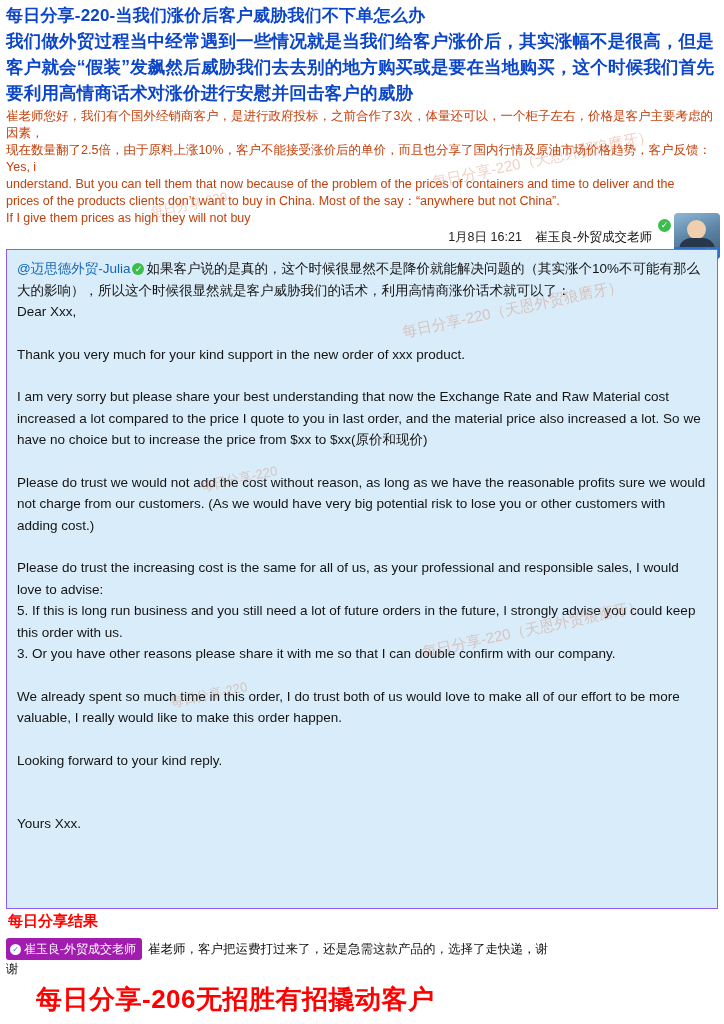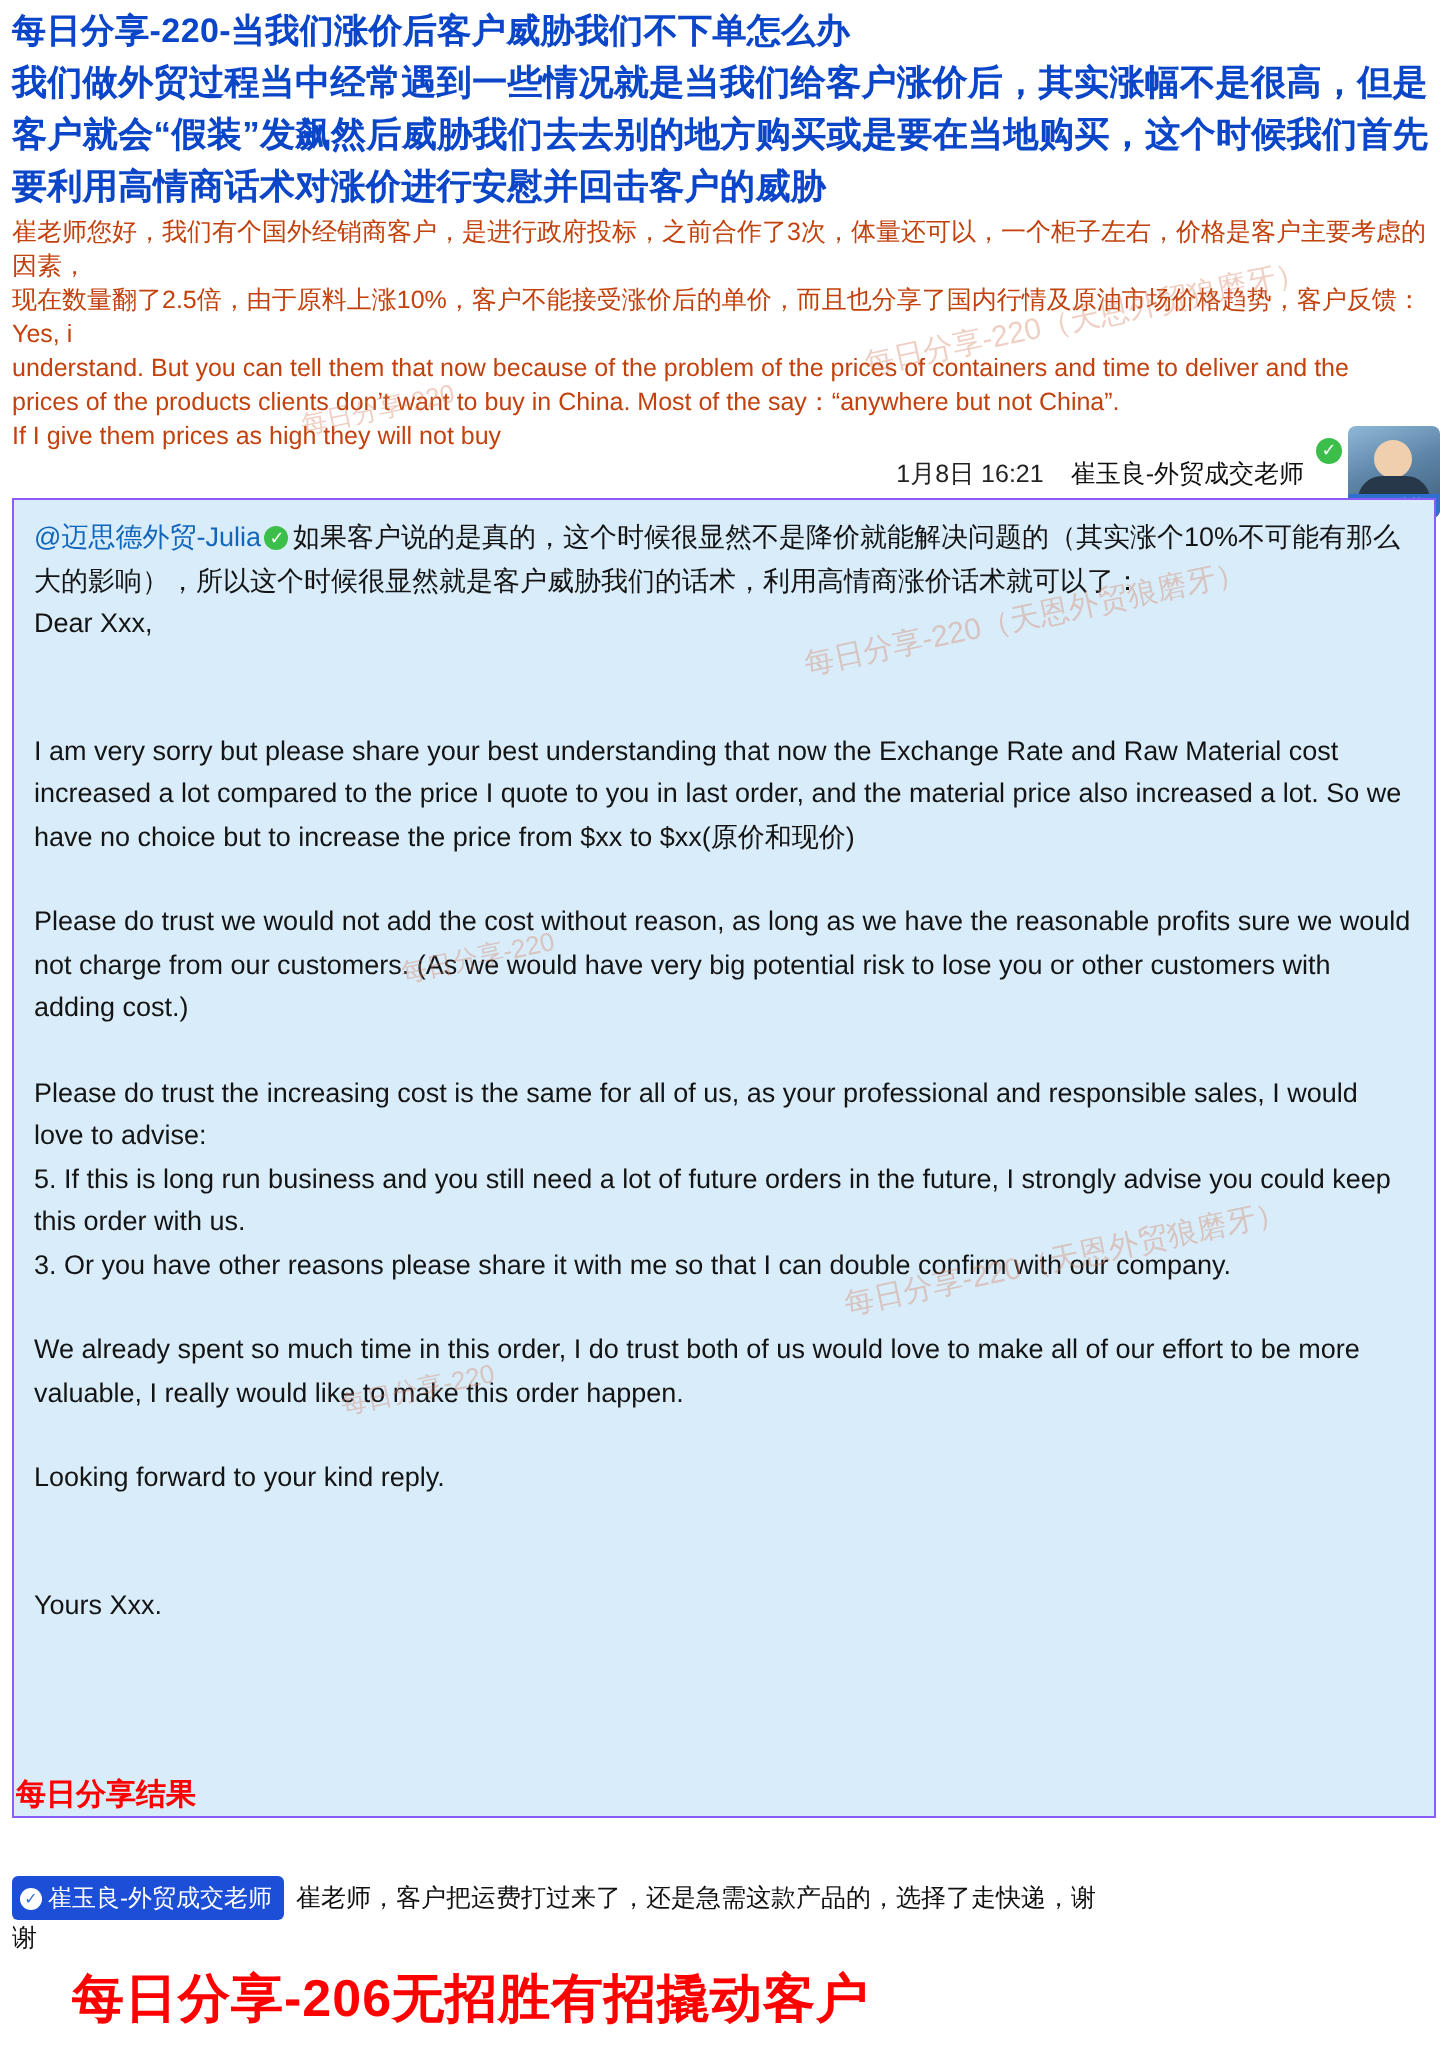--- a/index.html
+++ b/index.html
@@ -192,21 +192,21 @@
 
   
   .red-ann {
     position: absolute;
     color: #ff0000;
     font-weight: bold;
     white-space: nowrap;
   }
   .red-result {
     left: 8px;
-    top: 888px;
+    top: 912px;
     font-size: 15px;
   }
   .red-big {
     left: 36px;
     top: 982px;
     font-size: 26px;
     letter-spacing: 0.5px;
     text-align: center;
   }
 
@@ -215,21 +215,21 @@
     position: absolute;
     left: 6px;
     top: 938px;
     width: 712px;
     font-size: 12.5px;
     line-height: 18px;
     color: #111;
   }
   .name-chip {
     display: inline-block;
-    background: #1d4ed8;
+    background: #a21caf;
     color: #ffffff;
     font-size: 12px;
     padding: 2px 6px 2px 4px;
     border-radius: 3px;
     vertical-align: middle;
     margin-right: 6px;
   }
   .chip-check {
     display: inline-block;
     width: 11px;
@@ -283,20 +283,21 @@
       <span class="verify-dot">✓</span>
     </span>
   </div>
 
   <div class="bubble">
     <p>
       <span class="handle">@迈思德外贸-Julia</span><span class="green-check">✓</span><span>如果客户说的是真的，这个时候很显然不是降价就能解决问题的（其实涨个10%不可能有那么大的影响），所以这个时候很显然就是客户威胁我们的话术，利用高情商涨价话术就可以了：</span>
     </p>
     <p>Dear Xxx,</p>
     <div class="gap"></div>
+    <p>Thank you very much for your kind support in the new order of xxx product.</p>
     <div class="gap"></div>
     <p>I am very sorry but please share your best understanding that now the Exchange Rate and Raw Material cost increased a lot compared to the price I quote to you in last order, and the material price also increased a lot. So we have no choice but to increase the price from $xx to $xx(原价和现价)</p>
     <div class="gap"></div>
     <p>Please do trust we would not add the cost without reason, as long as we have the reasonable profits sure we would not charge from our customers. (As we would have very big potential risk to lose you or other customers with adding cost.)</p>
     <div class="gap"></div>
     <p>Please do trust the increasing cost is the same for all of us, as your professional and responsible sales, I would love to advise:</p>
     <p>5. If this is long run business and you still need a lot of future orders in the future, I strongly advise you could keep this order with us.</p>
     <p>3. Or you have other reasons please share it with me so that I can double confirm with our company.</p>
     <div class="gap"></div>
     <p>We already spent so much time in this order, I do trust both of us would love to make all of our effort to be more valuable, I really would like to make this order happen.</p>

